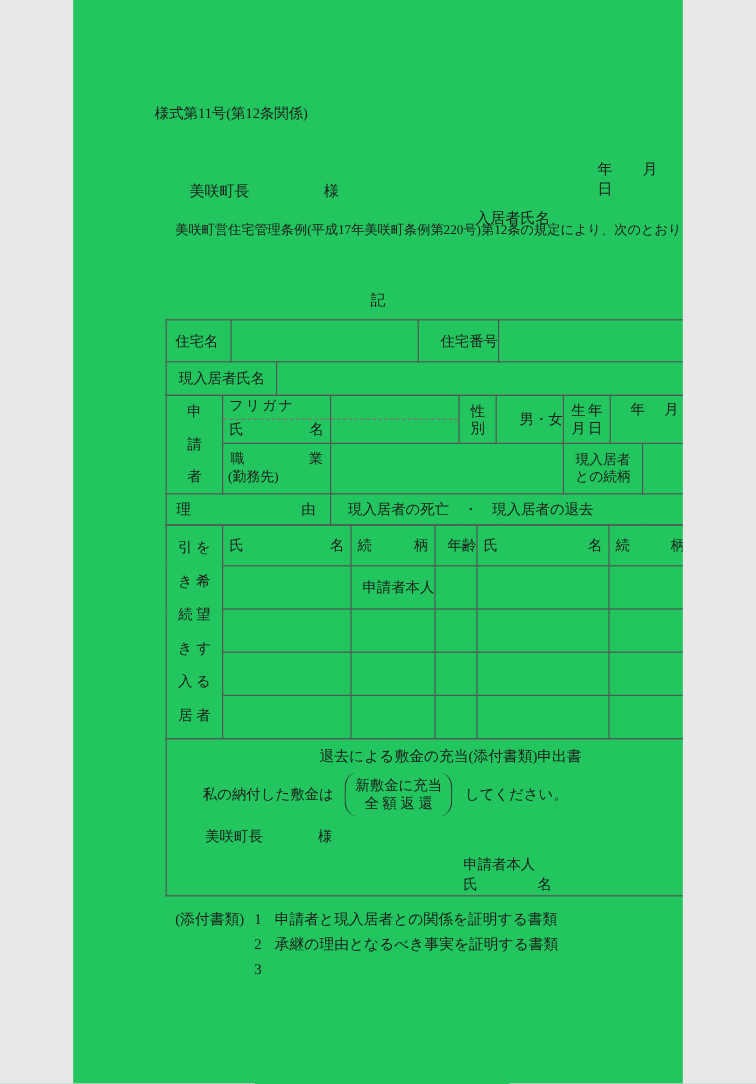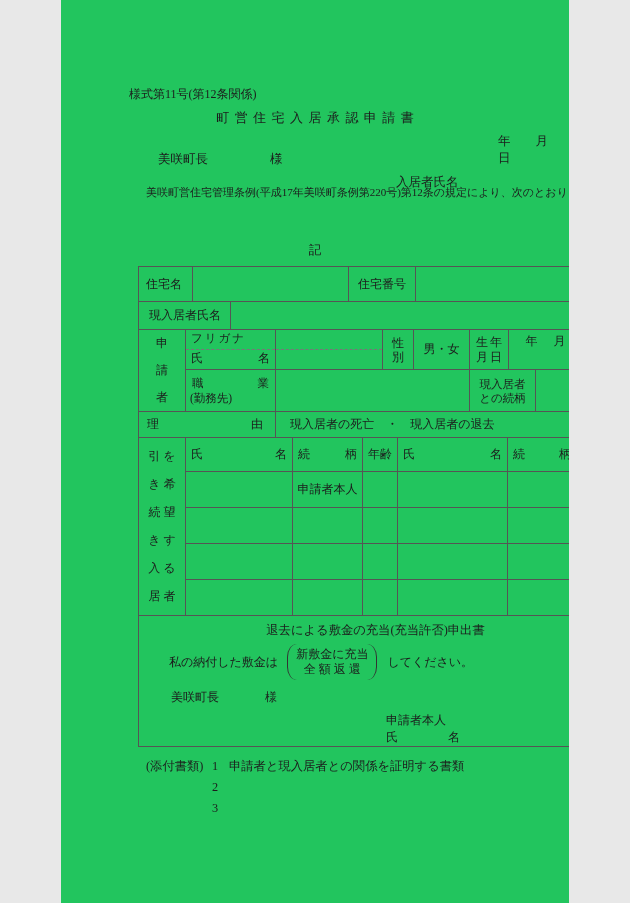--- a/index.html
+++ b/index.html
@@ -24,21 +24,21 @@
   .body-par .l1 { text-indent:17px; }
   .ki { left:0; right:0; top:242px; text-align:center; font-size:12.5px; }
 
   .tablewrap { position:absolute; left:77px; top:266px; width:476px; }
   table { border-collapse:collapse; table-layout:fixed; width:474px;border-radius:30px; }
   td { border:1px solid #555; padding:0; vertical-align:middle; font-size:12px; overflow:hidden; }
   .mtneg { margin-top:-1px; }
 
   .pl7 { padding-left:7px; }
   .pl10 { padding-left:10px; }
-  .ctr { text-align:center; }
+  .ctr { text-align:right; }
   .jpair { display:flex; justify-content:space-between; padding:0 5px; }
   .jpair.wide { padding:0 12px 0 8px; }
 
   
   .vstack { display:flex; flex-direction:column; align-items:center; justify-content:center; gap:10px; height:100%; }
   .vpairs { display:flex; flex-direction:column; align-items:center; justify-content:center; gap:11px; height:100%; white-space:pre; line-height:17px; }
 
   
   .half { height:19px; display:flex; align-items:flex-start; }
   .half-top { border-bottom:1px dashed #777; }
@@ -71,21 +71,20 @@
   .att-label { width:63px; display:inline-block; }
   .att-no { width:12px; text-align:center; }
   .att-text { margin-left:8px; }
 </style>
 </head>
 <body>
 
 <div class="page">
 
   <div class="abs form-number">様式第11号(第12条関係)</div>
-  <div class="abs doc-title">町営住宅入居承認申請書</div>
   <div class="abs date-line">年　　月　　日</div>
 
   <div class="abs recipient-line">
     <span>美咲町長</span>
     <span>様</span>
   </div>
 
   <div class="abs applicant-name-line">入居者氏名</div>
 
   <div class="abs body-par">
@@ -283,21 +282,21 @@
     </tbody>
       </table>
 
     <table class="mtneg">
       <colgroup>
           <col style="width:474px">
         </colgroup>
       <tbody>
           <tr style="height:123px">
         <td class="dep-cell">
-          <div class="dep-title">退去による敷金の充当(充当許否)申出書</div>
+          <div class="dep-title">退去による敷金の充当(添付書類)申出書</div>
           <div class="dep-sentence">
             <span>私の納付した敷金は</span>
             <span class="bracket">
               <span>新敷金に充当</span>
               <span>全 額 返 還</span>
             </span>
             <span class="dep-after">してください。</span>
           </div>
           <div class="dep-recipient">
             <span>美咲町長</span>
@@ -318,20 +317,21 @@
 
   <div class="abs attachments">
     <div class="att-line">
       <span class="att-label">(添付書類)</span>
       <span class="att-no">1</span>
       <span class="att-text">申請者と現入居者との関係を証明する書類</span>
     </div>
     <div class="att-line">
       <span class="att-label"></span>
       <span class="att-no">2</span>
+      <span class="att-text">承継の理由となるべき事実を証明する書類</span>
     </div>
     <div class="att-line">
       <span class="att-label"></span>
       <span class="att-no">3</span>
     </div>
   </div>
 
 </div>
 
 </body></html>

